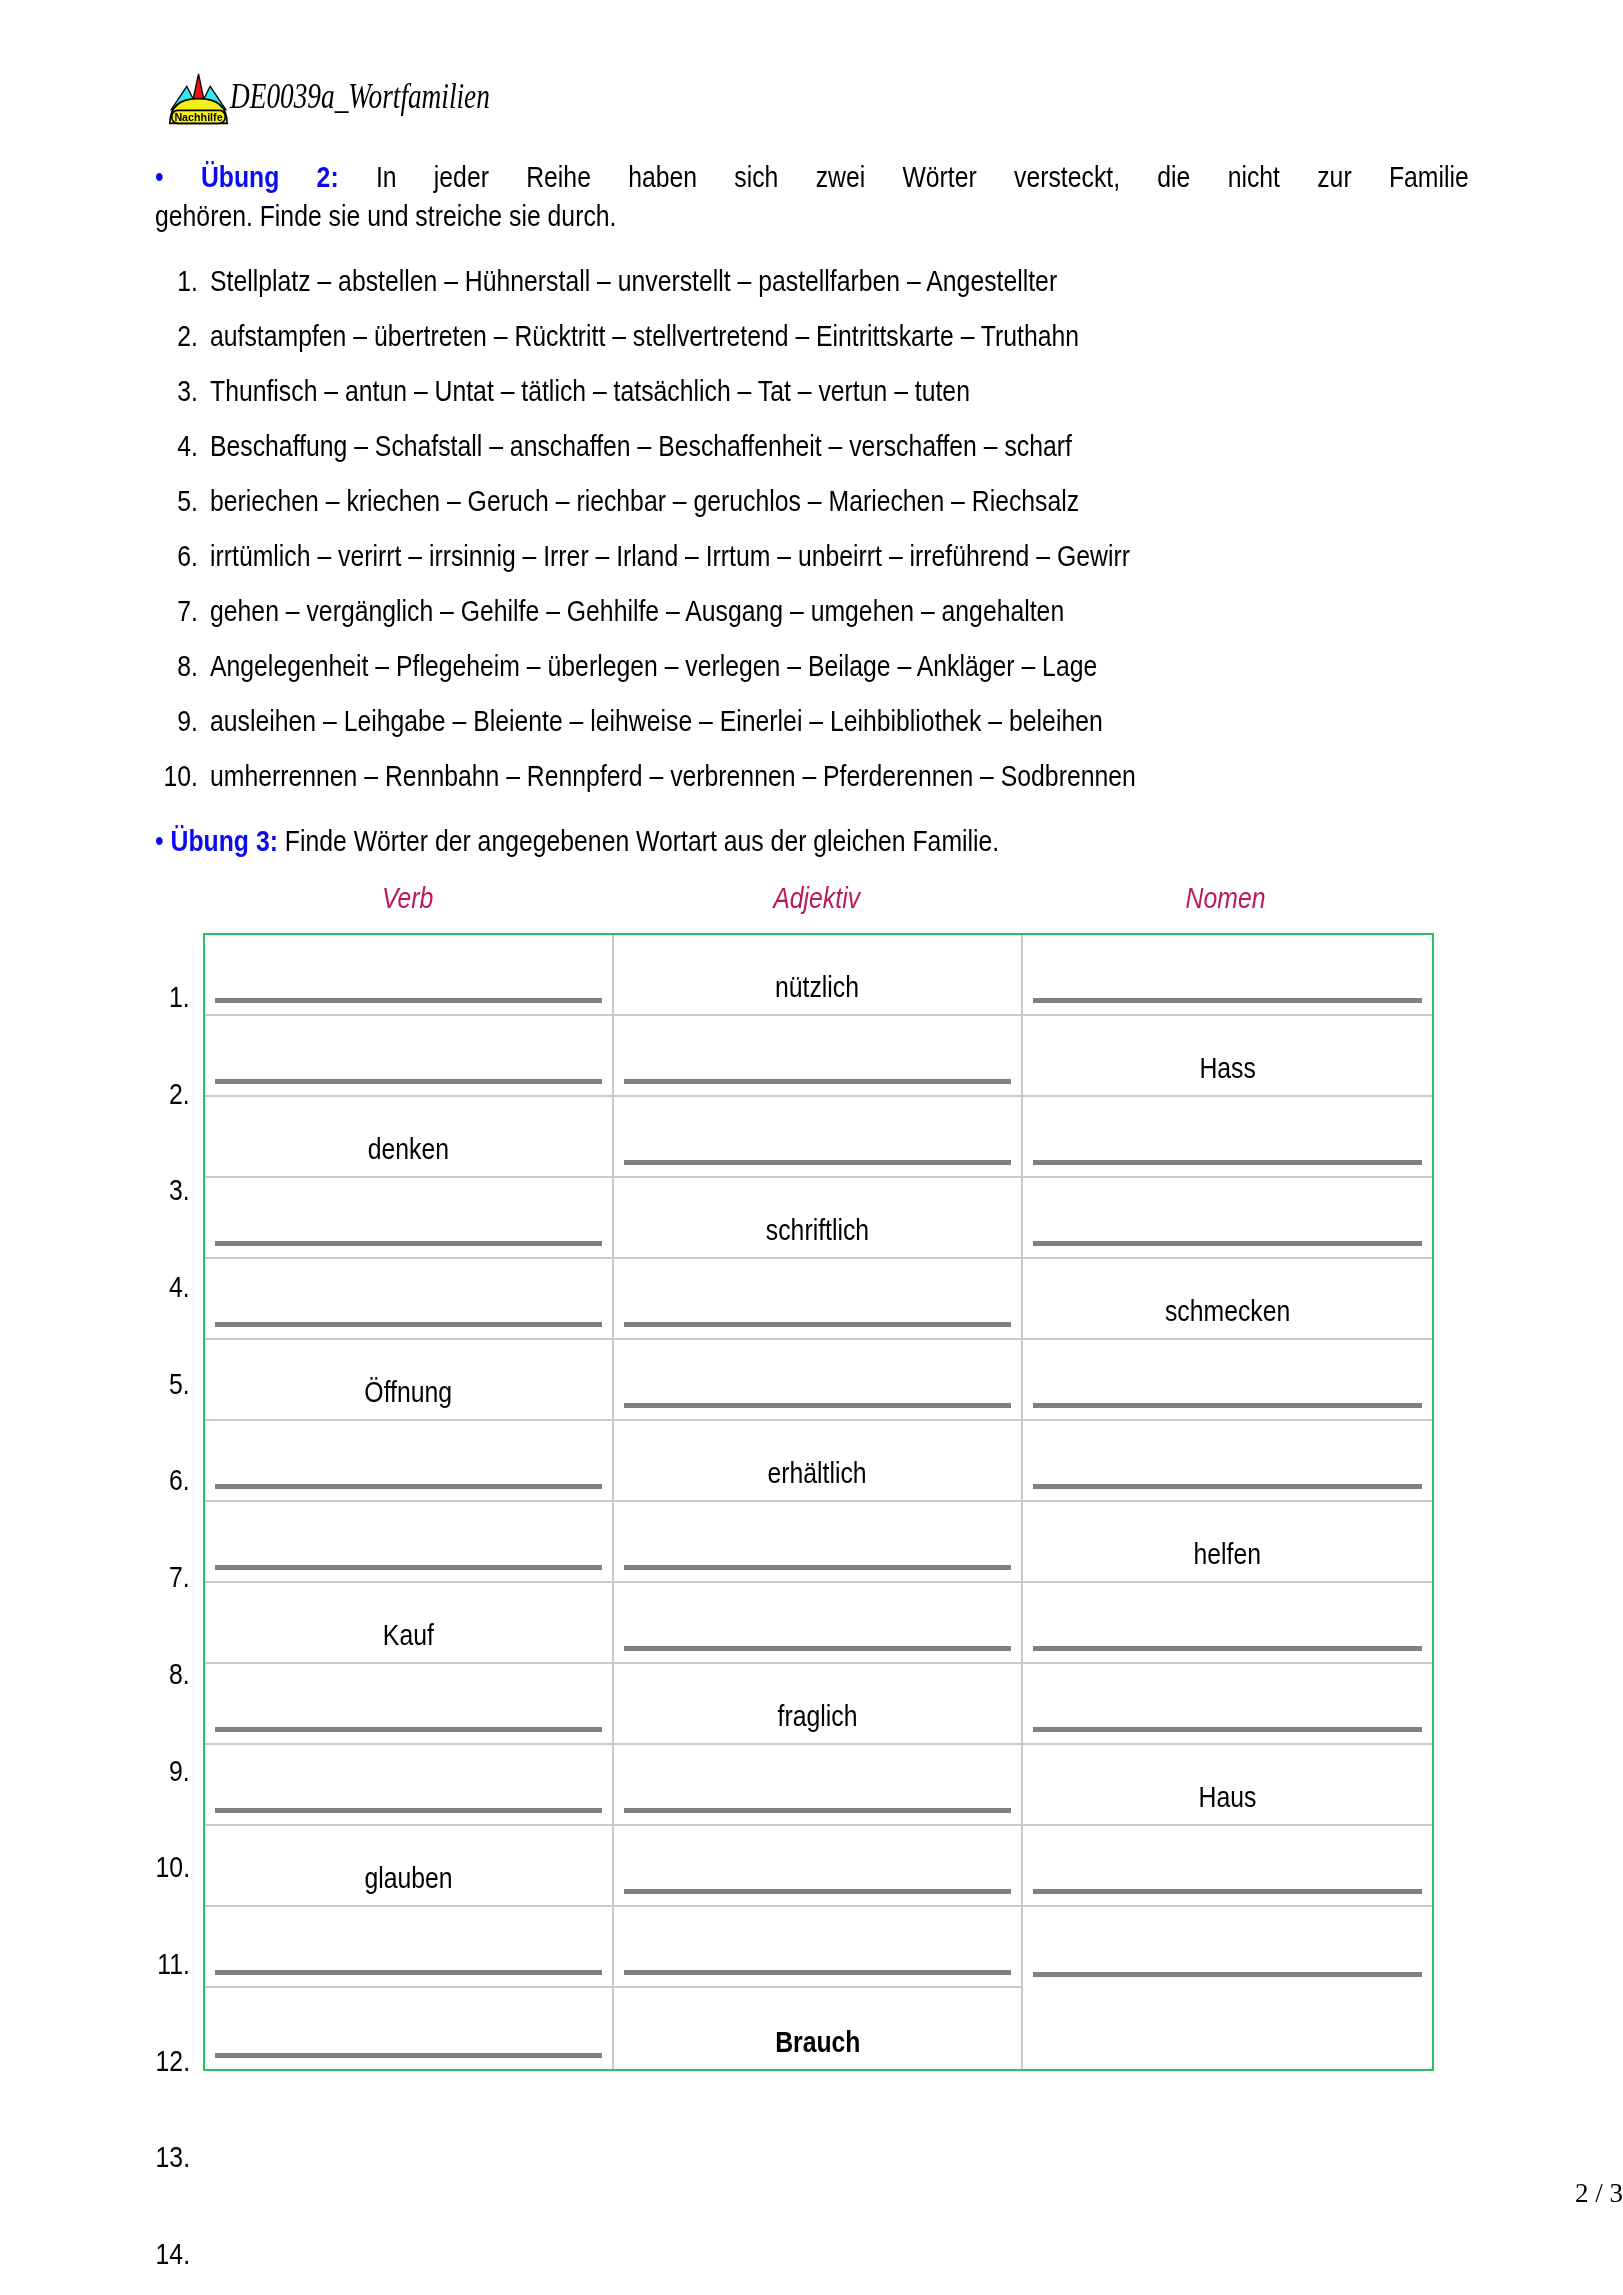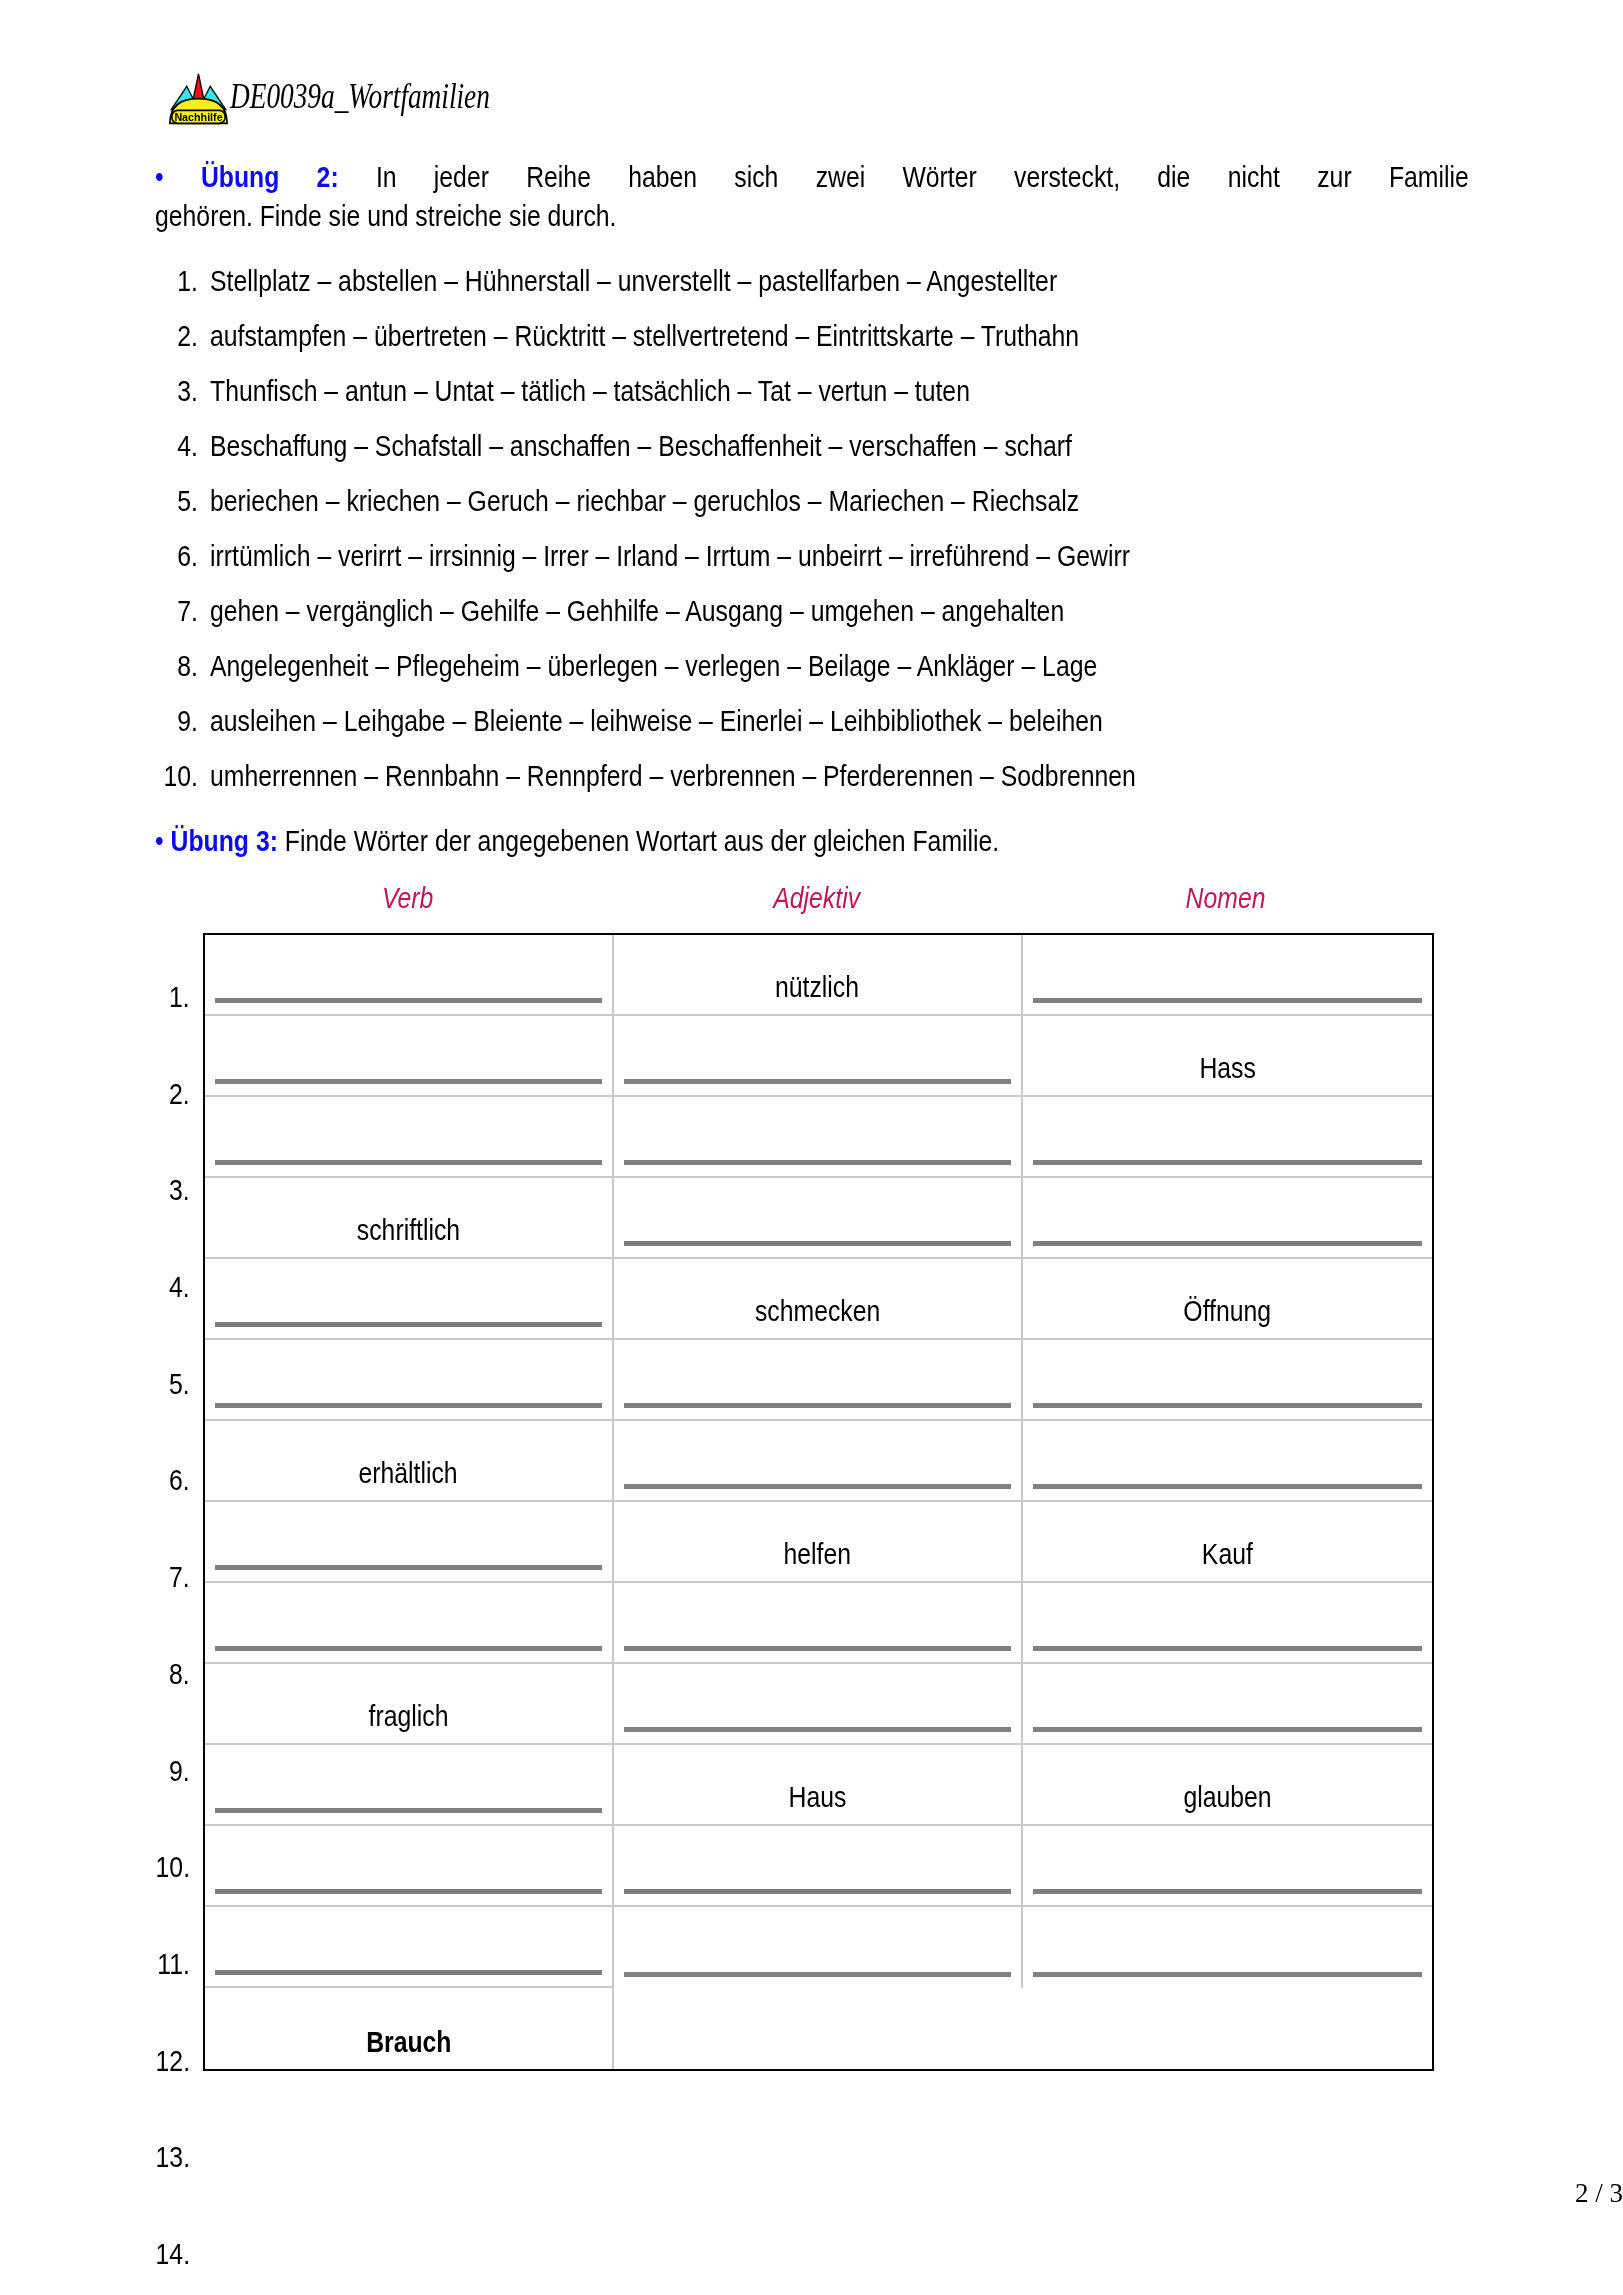--- a/index.html
+++ b/index.html
@@ -37,21 +37,21 @@
             grid-template-columns:repeat(3,1fr);font-size:29.5px;font-style:italic;color:#be185d;}
   .colheads span{justify-self:center;}
 
   
   .rownums{position:absolute;left:111px;top:933px;width:79px;font-size:29.5px;}
   .rownums .rn{height:81px;display:flex;align-items:flex-end;justify-content:flex-end;padding-bottom:15.7px;}
 
   
   .wftable{position:absolute;left:203px;top:933px;width:1227px;display:grid;
            grid-template-columns:repeat(3,1fr);grid-auto-rows:81px;
-           border:2px solid #000000;box-sizing:content-box;}
+           border:2px solid #22c55e;box-sizing:content-box;}
   .cell{border-right:2px solid #c9c9c9;border-bottom:2px solid #c9c9c9;
         display:flex;align-items:flex-end;justify-content:center;font-size:29.5px;min-width:0;}
   .cell:nth-child(3n){border-right:none;}
   .cell:nth-last-child(-n+3){border-bottom:none;font-weight:bold;}
   .word{margin-bottom:9.8px;white-space:nowrap;}
   .answer-line{width:calc(100% - 19.6px);height:4.6px;background:#808080;margin:0 9.8px 11px 9.8px;}
 
   
   .pagenum{position:absolute;left:0;top:2178px;width:1623px;text-align:right;
            font-family:"Liberation Serif",serif;font-size:27px;}
@@ -186,20 +186,23 @@
       <div class="cell">
         <div class="answer-line"></div>
       </div>
       <div class="cell">
         <div class="answer-line"></div>
       </div>
       <div class="cell">
         <span class="word cx cc">Hass</span>
       </div>
       <div class="cell">
+        <span class="word cx cc">denken</span>
+      </div>
+      <div class="cell">
         <div class="answer-line"></div>
       </div>
       <div class="cell">
         <div class="answer-line"></div>
       </div>
       <div class="cell">
         <div class="answer-line"></div>
       </div>
       <div class="cell">
         <span class="word cx cc">schriftlich</span>

